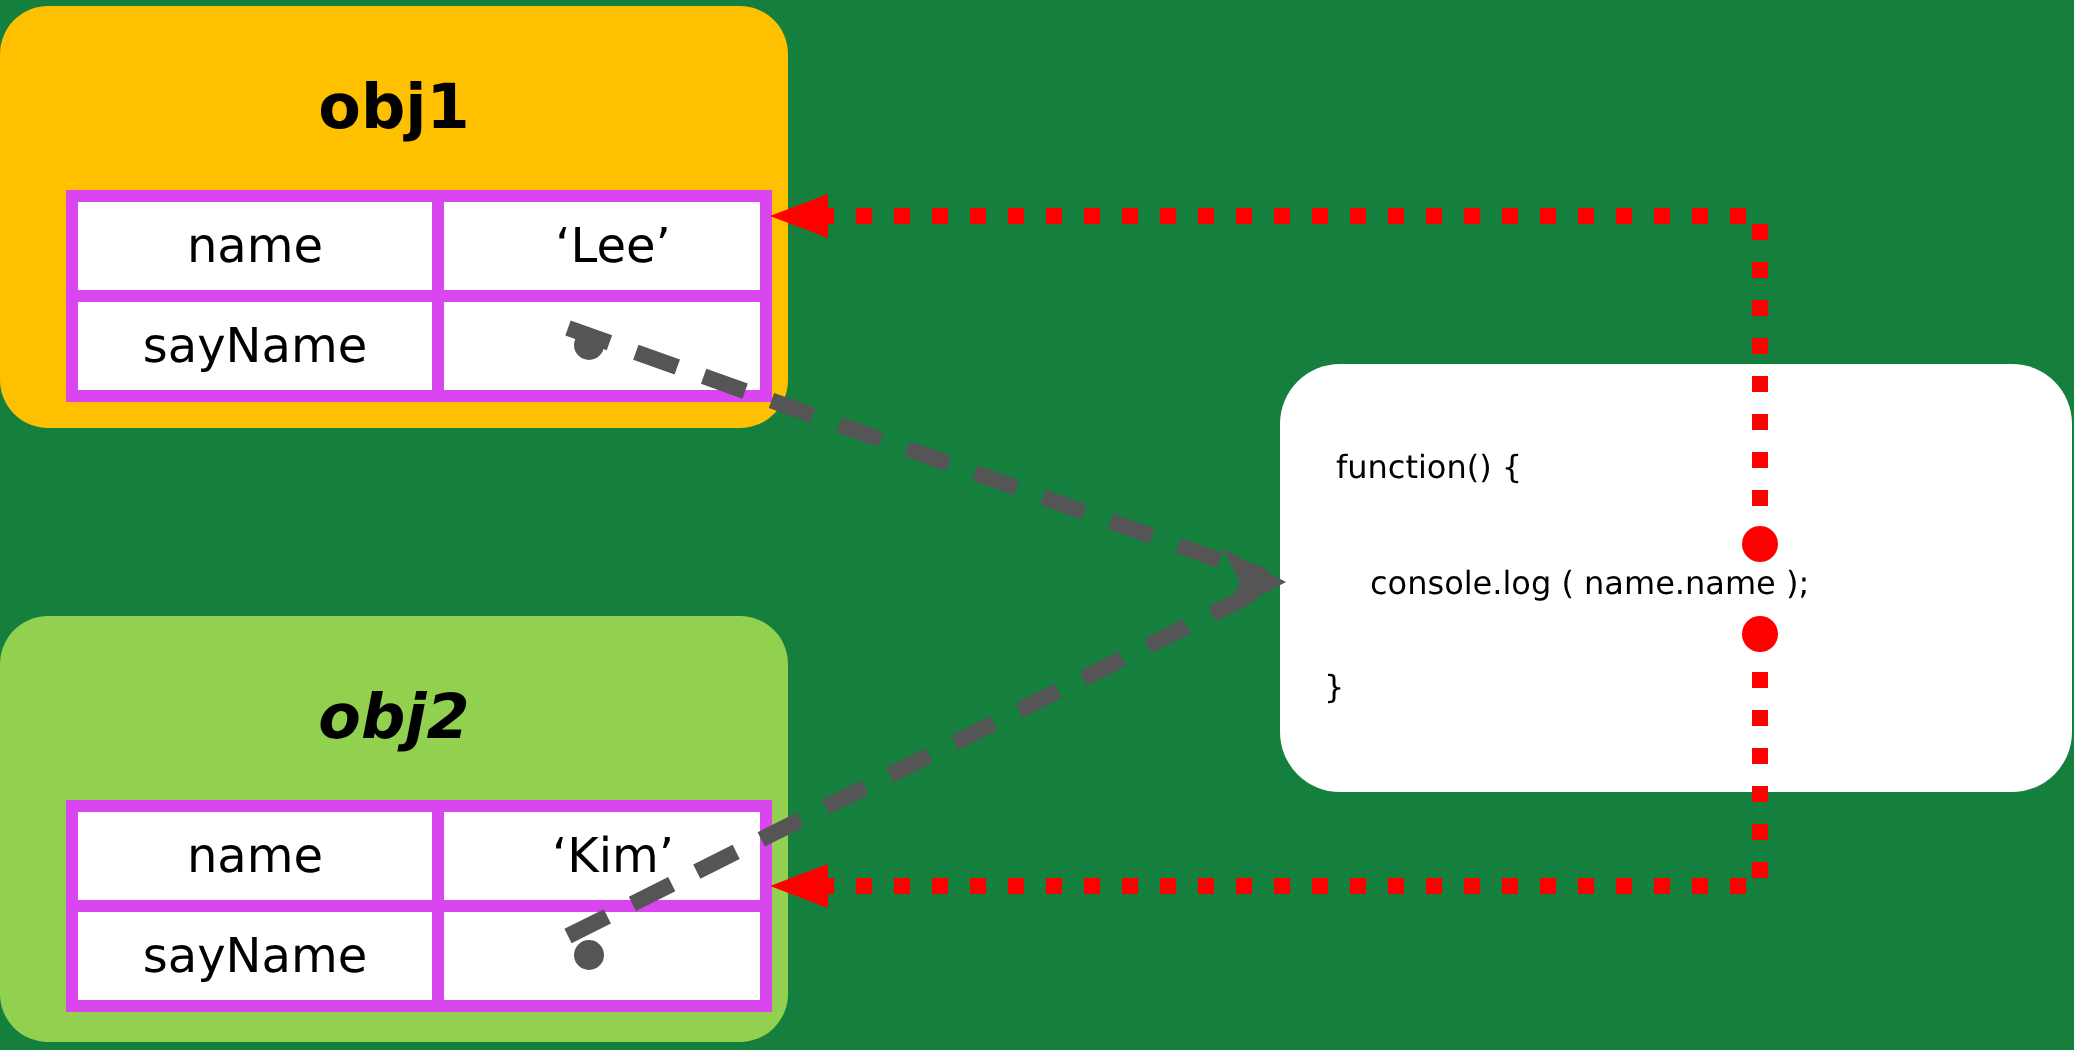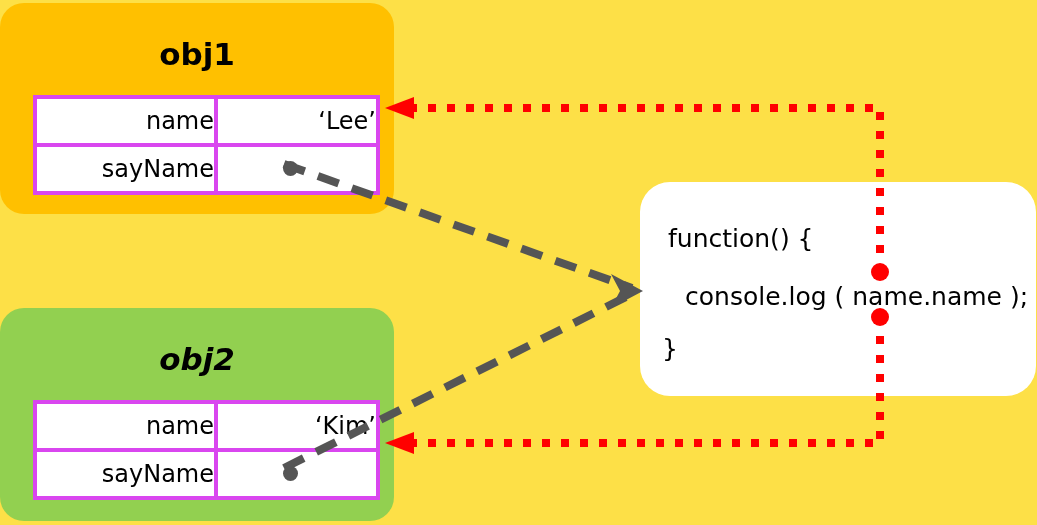--- a/index.html
+++ b/index.html
@@ -4,21 +4,21 @@
 <style>
   html, body {
     margin: 0;
     padding: 0;
     background: #000000;
   }
   #canvas {
     position: relative;
     width: 1037px;
     height: 525px;
-    background: #fde047;
+    background: #15803d;
     overflow: hidden;
     font-family: "DejaVu Sans", "Liberation Sans", sans-serif;
   }
   .obj-card {
     position: absolute;
     left: 0;
     box-sizing: border-box;
     border-radius: 24px;
   }
   #obj1-card { top: 3px;   width: 394px; height: 211px; background: #FFC000; }
@@ -42,23 +42,23 @@
     left: 33px;
     width: 324px;
     border-collapse: collapse;
     background: #FFFFFF;
     table-layout: fixed;
   }
   #obj1-table { top: 95px; }
   #obj2-table { top: 400px; }
 
   .prop-table td {
-    border: 4px solid #d946ef;
+    border: 6px solid #d946ef;
     height: 44px;
-    text-align: right;
+    text-align: center;
     vertical-align: middle;
     font-size: 24px;
     color: #000000;
     padding: 0;
     background: #FFFFFF;
   }
   .prop-table td.key-cell  { width: 177px; }
   .prop-table td.val-cell  { width: 147px; padding-left: 11px; }
   .prop-table td.fn-cell   { position: relative; }
 
@@ -78,21 +78,21 @@
     top: 182px;
     width: 396px;
     height: 214px;
     background: #FFFFFF;
     border-radius: 30px;
     box-sizing: border-box;
   }
   .fn-line {
     position: absolute;
     color: #000000;
-    font-size: 25px;
+    font-size: 16px;
     white-space: pre;
   }
   #fn-line-0 { left: 28px;  top: 42px;  }
   #fn-line-1 { left: 45px;  top: 100px; }
   #fn-line-2 { left: 22px;  top: 152px; }
 
   #edge-layer {
     position: absolute;
     left: 0;
     top: 0;

